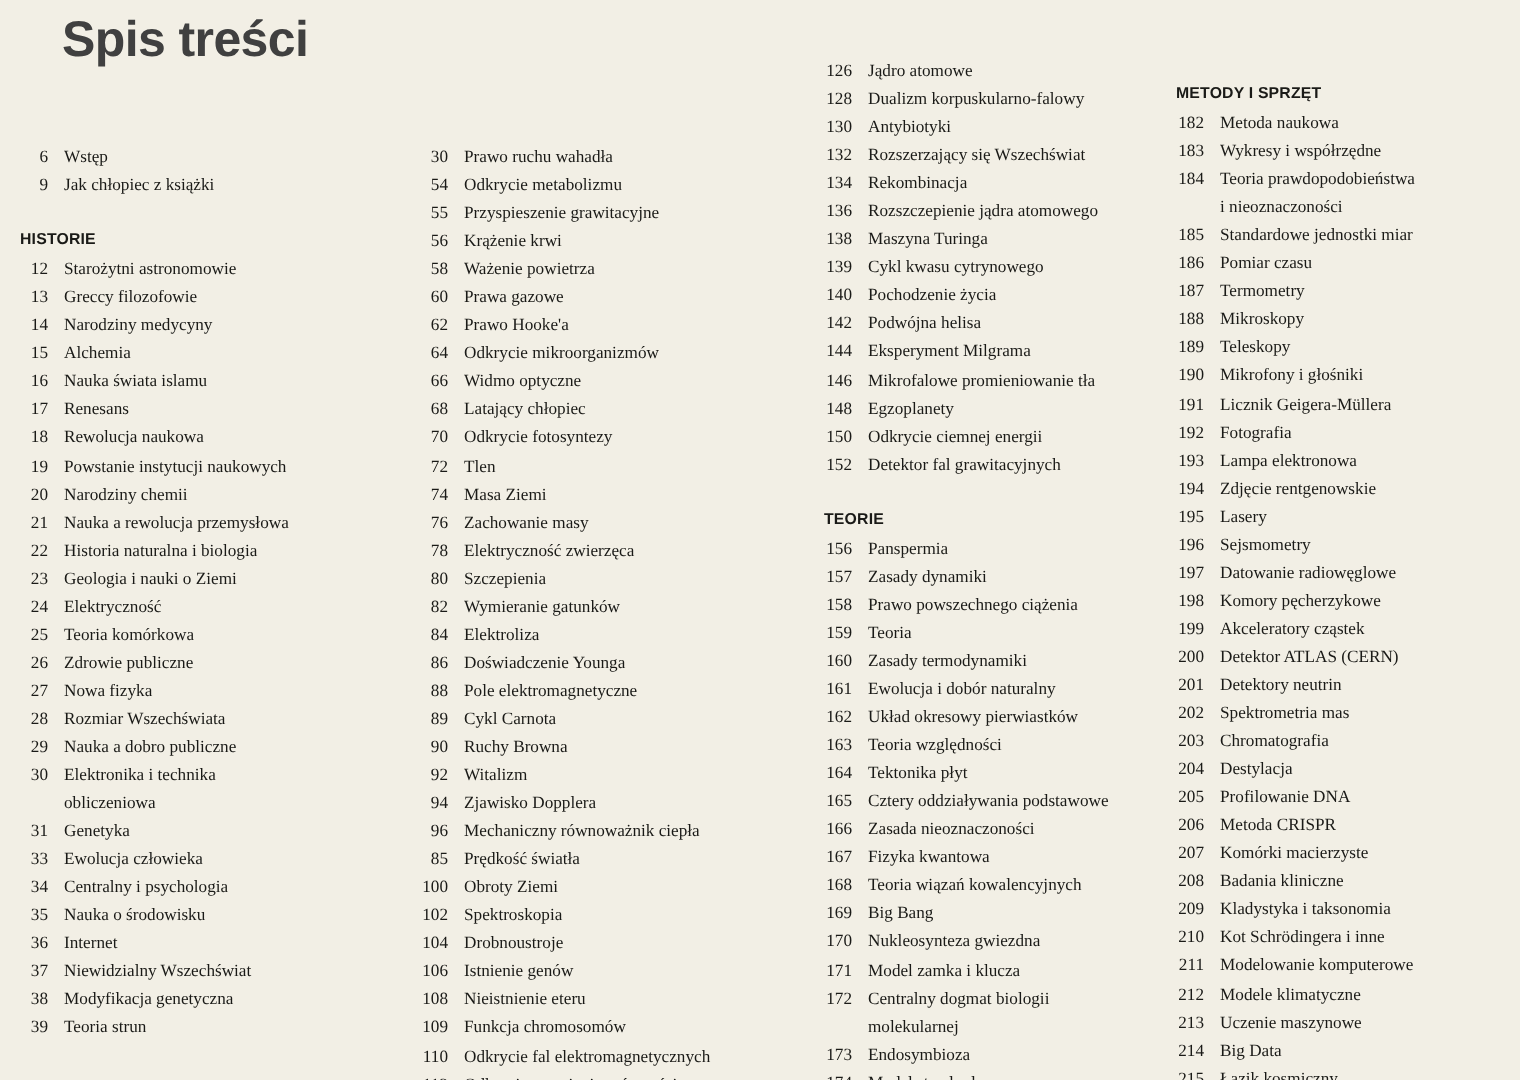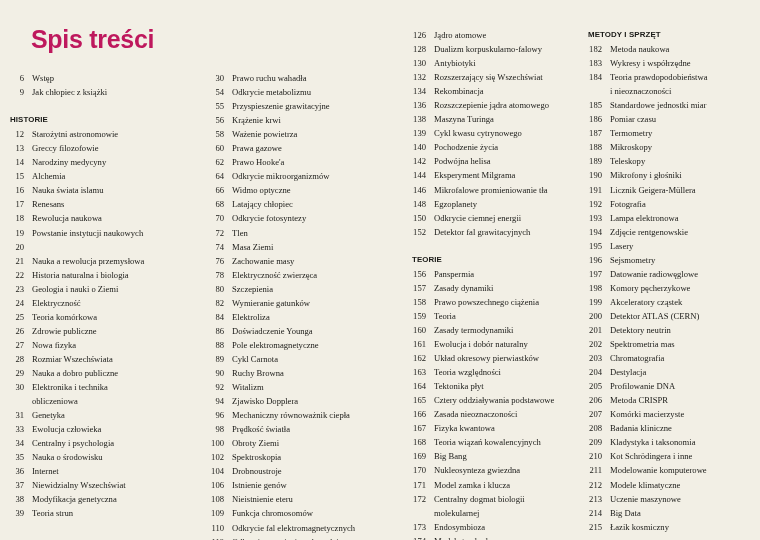--- a/index.html
+++ b/index.html
@@ -17,44 +17,44 @@
   #page {
     position: relative;
     width: 760px;
     height: 540px;
     background: #f2efe5;
     box-sizing: border-box;
   }
   #title {
     position: absolute;
     left: 31px;
-    top: 25px;
+    top: 6px;
     font-family: "Liberation Sans", "DejaVu Sans", sans-serif;
     font-weight: bold;
     font-size: 25px;
     letter-spacing: -0.3px;
-    color: #be185d;
+    color: #404040;
   }
   .cols {
     position: absolute;
     top: 28px;
     left: 0;
     width: 760px;
     height: 505px;
     display: flex;
     flex-direction: row;
   }
   .col {
     box-sizing: border-box;
     position: relative;
   }
   .col-1 { width: 186px; padding-left: 8px; padding-top: 43px; }
   .col-2 { width: 196px; padding-left: 22px; padding-top: 43px; }
   .col-3 { width: 190px; padding-left: 28px; padding-top: 0px; }
-  .col-4 { width: 188px; padding-left: 14px; padding-top: 0px; }
+  .col-4 { width: 188px; padding-left: 14px; padding-top: 0px; margin-top: 12px; }
 
   .entry {
     display: flex;
     flex-direction: row;
     align-items: baseline;
     font-size: 8.6px;
     line-height: 14.05px;
     white-space: nowrap;
   }
   .entry .num {
@@ -128,20 +128,21 @@
         <div class="entry">
           <span class="num">18</span>
           <span class="lbl">Rewolucja naukowa</span>
         </div>
         <div class="entry">
           <span class="num">19</span>
           <span class="lbl">Powstanie instytucji naukowych</span>
         </div>
         <div class="entry">
           <span class="num">20</span>
+          <span class="lbl">Narodziny chemii</span>
         </div>
         <div class="entry">
           <span class="num">21</span>
           <span class="lbl">Nauka a rewolucja przemysłowa</span>
         </div>
         <div class="entry">
           <span class="num">22</span>
           <span class="lbl">Historia naturalna i biologia</span>
         </div>
         <div class="entry">
@@ -309,21 +310,21 @@
         </div>
         <div class="entry">
           <span class="num">94</span>
           <span class="lbl">Zjawisko Dopplera</span>
         </div>
         <div class="entry">
           <span class="num">96</span>
           <span class="lbl">Mechaniczny równoważnik ciepła</span>
         </div>
         <div class="entry">
-          <span class="num">98</span>
+          <span class="num">85</span>
           <span class="lbl">Prędkość światła</span>
         </div>
         <div class="entry">
           <span class="num">100</span>
           <span class="lbl">Obroty Ziemi</span>
         </div>
         <div class="entry">
           <span class="num">102</span>
           <span class="lbl">Spektroskopia</span>
         </div>

